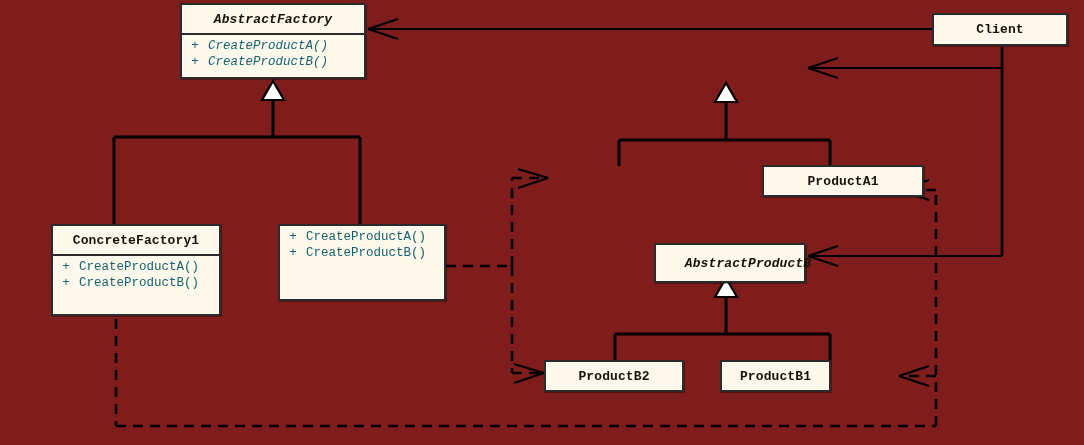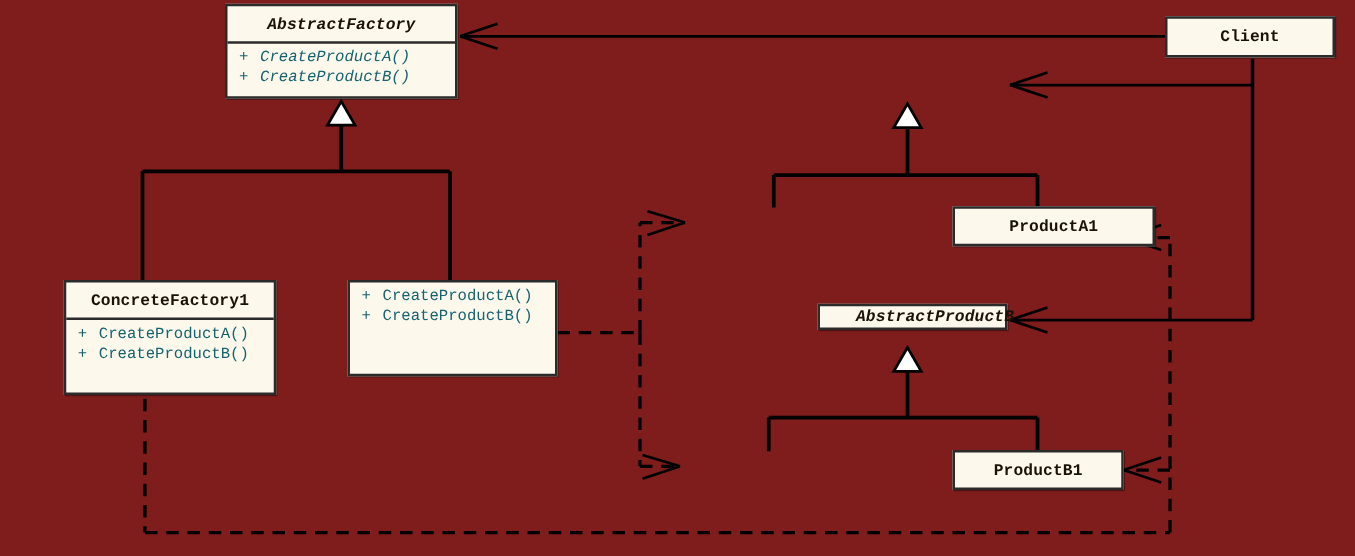--- a/index.html
+++ b/index.html
@@ -135,26 +135,29 @@
       </div>
     </div>
   </div>
 
 
 
   <div class="node simple" style="left:762px;top:165px;width:162px;height:32px;">
     <div class="hdr">ProductA1</div>
   </div>
 
-  <div class="node simple" style="left:654px;top:243px;width:152px;height:21px;padding-left:36px;">
+  <div class="node simple" style="left:654px;top:243px;width:152px;height:40px;padding-left:36px;">
     <div class="hdr abstract">AbstractProductB</div>
   </div>
 
+  <div class="node simple" style="left:544px;top:360px;width:140px;height:32px;">
+    <div class="hdr">ProductB2</div>
+  </div>
 
-  <div class="node simple" style="left:762px;top:360px;width:137px;height:32px;">
+  <div class="node simple" style="left:720px;top:360px;width:111px;height:32px;">
     <div class="hdr">ProductB1</div>
   </div>
 
   <div class="node simple" style="left:932px;top:13px;width:136px;height:33px;">
     <div class="hdr">Client</div>
   </div>
 
 </div>
 
 </body></html>

